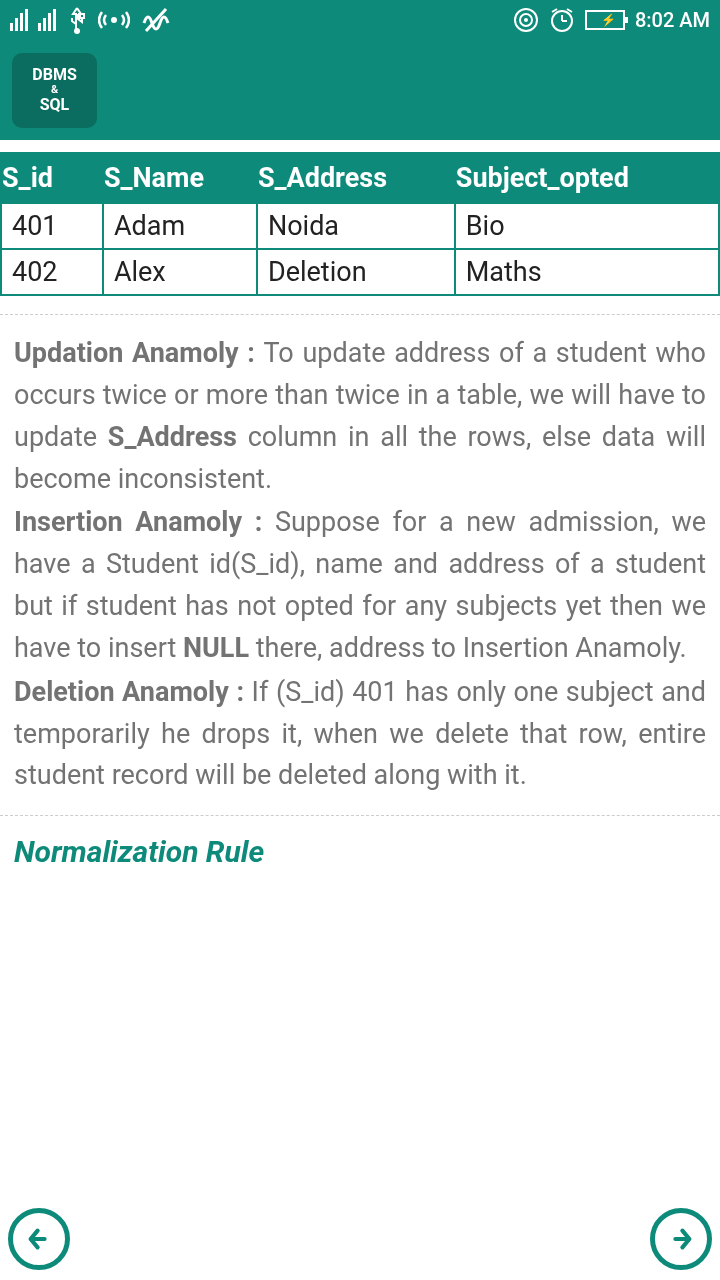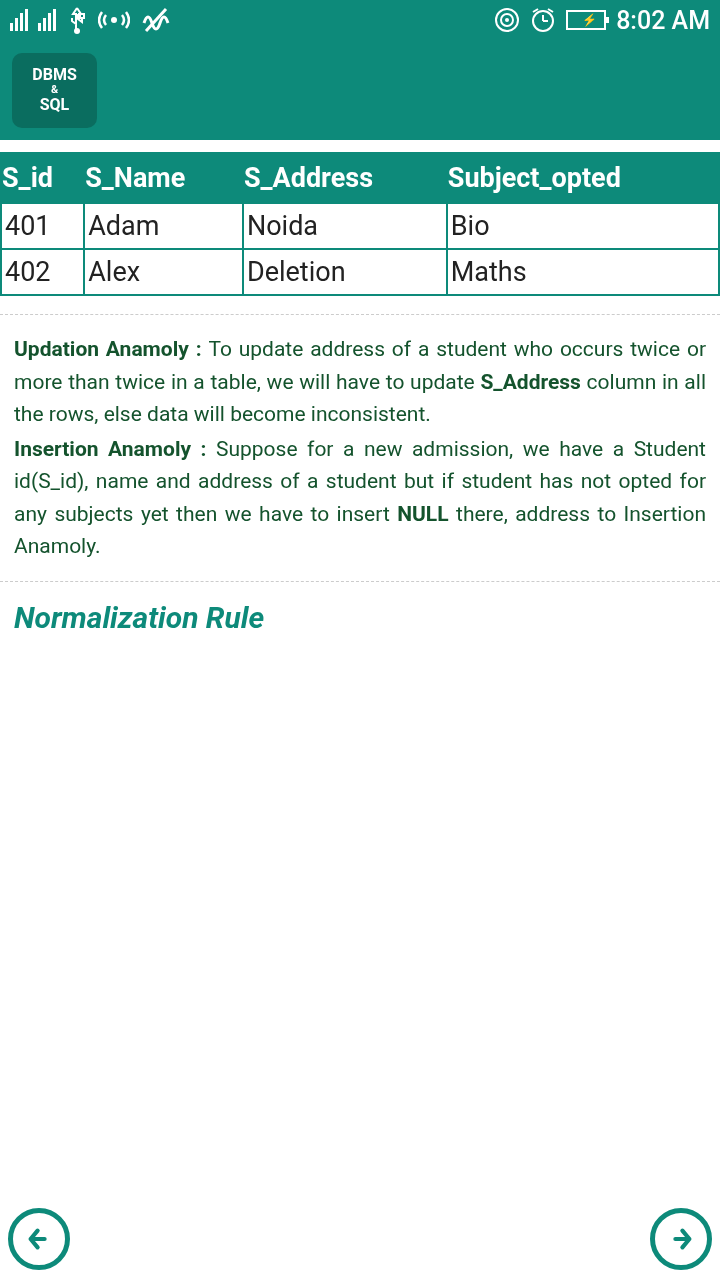--- a/index.html
+++ b/index.html
@@ -4,40 +4,40 @@
 <style>
 * { margin: 0; padding: 0; box-sizing: border-box; }
 body { width: 720px; height: 1280px; font-family: -apple-system, Roboto, Arial, sans-serif; background: #fff; overflow: hidden; position: relative; }
 
 .status-bar { background: #0d8a7a; height: 40px; display: flex; align-items: center; justify-content: space-between; padding: 0 10px; color: #fff; }
 .status-left { display: flex; align-items: center; gap: 10px; }
 .status-right { display: flex; align-items: center; gap: 10px; }
 .signal-bars { display: flex; align-items: flex-end; gap: 2px; height: 22px; }
 .bar { width: 3px; background: #fff; }
 .b1 { height: 8px; } .b2 { height: 13px; } .b3 { height: 18px; } .b4 { height: 22px; }
-.status-time { font-size: 25px; font-weight: 500; }
+.status-time { font-size: 20px; font-weight: 500; }
 .battery { width: 40px; height: 20px; border: 2px solid #fff; position: relative; display: flex; align-items: center; padding: 2px; }
 .battery::after { content: ''; position: absolute; right: -5px; top: 5px; width: 3px; height: 6px; background: #fff; }
 .battery-fill { width: 12px; height: 12px; background: transparent; }
 .bolt { position: absolute; left: 14px; font-size: 12px; }
 
 .header { background: #0d8a7a; height: 100px; display: flex; align-items: center; padding: 0 12px; gap: 18px; }
 .app-icon { width: 85px; height: 75px; background: #0a6d5f; border-radius: 10px; display: flex; flex-direction: column; align-items: center; justify-content: center; color: #fff; font-weight: bold; font-size: 16px; line-height: 1.1; }
 .app-icon .amp { font-size: 11px; }
 .page-title { color: #fff; font-size: 32px; font-weight: 400; }
 
 .content { padding: 12px 0 0 0; }
 
 table { width: 100%; border-collapse: collapse; }
 th { background: #0d8a7a; color: #fff; font-size: 27px; font-weight: bold; text-align: left; padding: 8px 0; border: 2px solid #0d8a7a; }
-td { font-size: 27px; padding: 6px 3px; border: 2px solid #0d8a7a; color: #222; }
+td { font-size: 27px; padding: 6px 10px; border: 2px solid #0d8a7a; color: #222; }
 
 .divider { border: none; border-top: 1px dashed #ccc; margin: 18px 0; }
 
-.body-text { padding: 0 14px; font-size: 21px; line-height: 1.55; color: #14532d; text-align: justify; }
+.body-text { padding: 0 14px; font-size: 27px; line-height: 1.55; color: #737373; text-align: justify; }
 .body-text .para { margin-bottom: 2px; }
 .body-text b { font-weight: bold; }
 
 .section-title { color: #0d8a7a; font-size: 30px; font-style: italic; font-weight: bold; padding: 0 14px; }
 
 .nav-btn { position: absolute; bottom: 10px; width: 62px; height: 62px; border: 5px solid #0d8a7a; border-radius: 50%; background: #fff; display: flex; align-items: center; justify-content: center; }
 .nav-prev { left: 8px; }
 .nav-next { right: 8px; }
 .arrow { width: 28px; height: 28px; }
 .arrow-line { stroke: #0d8a7a; stroke-width: 6; fill: none; stroke-linecap: round; stroke-linejoin: round; }
@@ -129,20 +129,23 @@
 
   <hr class="divider">
 
   <div class="body-text">
     <div class="para">
       <b>Updation Anamoly : </b><span>To update address of a student who occurs twice or more than twice in a table, we will have to update </span><b>S_Address</b><span> column in all the rows, else data will become inconsistent.</span>
     </div>
     <div class="para">
       <b>Insertion Anamoly : </b><span>Suppose for a new admission, we have a Student id(S_id), name and address of a student but if student has not opted for any subjects yet then we have to insert </span><b>NULL</b><span> there, address to Insertion Anamoly.</span>
     </div>
+    <div class="para">
+      <b>Deletion Anamoly : </b><span>If (S_id) 401 has only one subject and temporarily he drops it, when we delete that row, entire student record will be deleted along with it.</span>
+    </div>
   </div>
 
   <hr class="divider">
 
   <div class="section-title">Normalization Rule</div>
 </div>
 
 <div class="nav-btn nav-prev">
   <svg class="arrow" viewBox="0 0 40 40">
       <path class="arrow-line" d="M28 20 L8 20 M18 8 L8 20 L18 32"></path>

